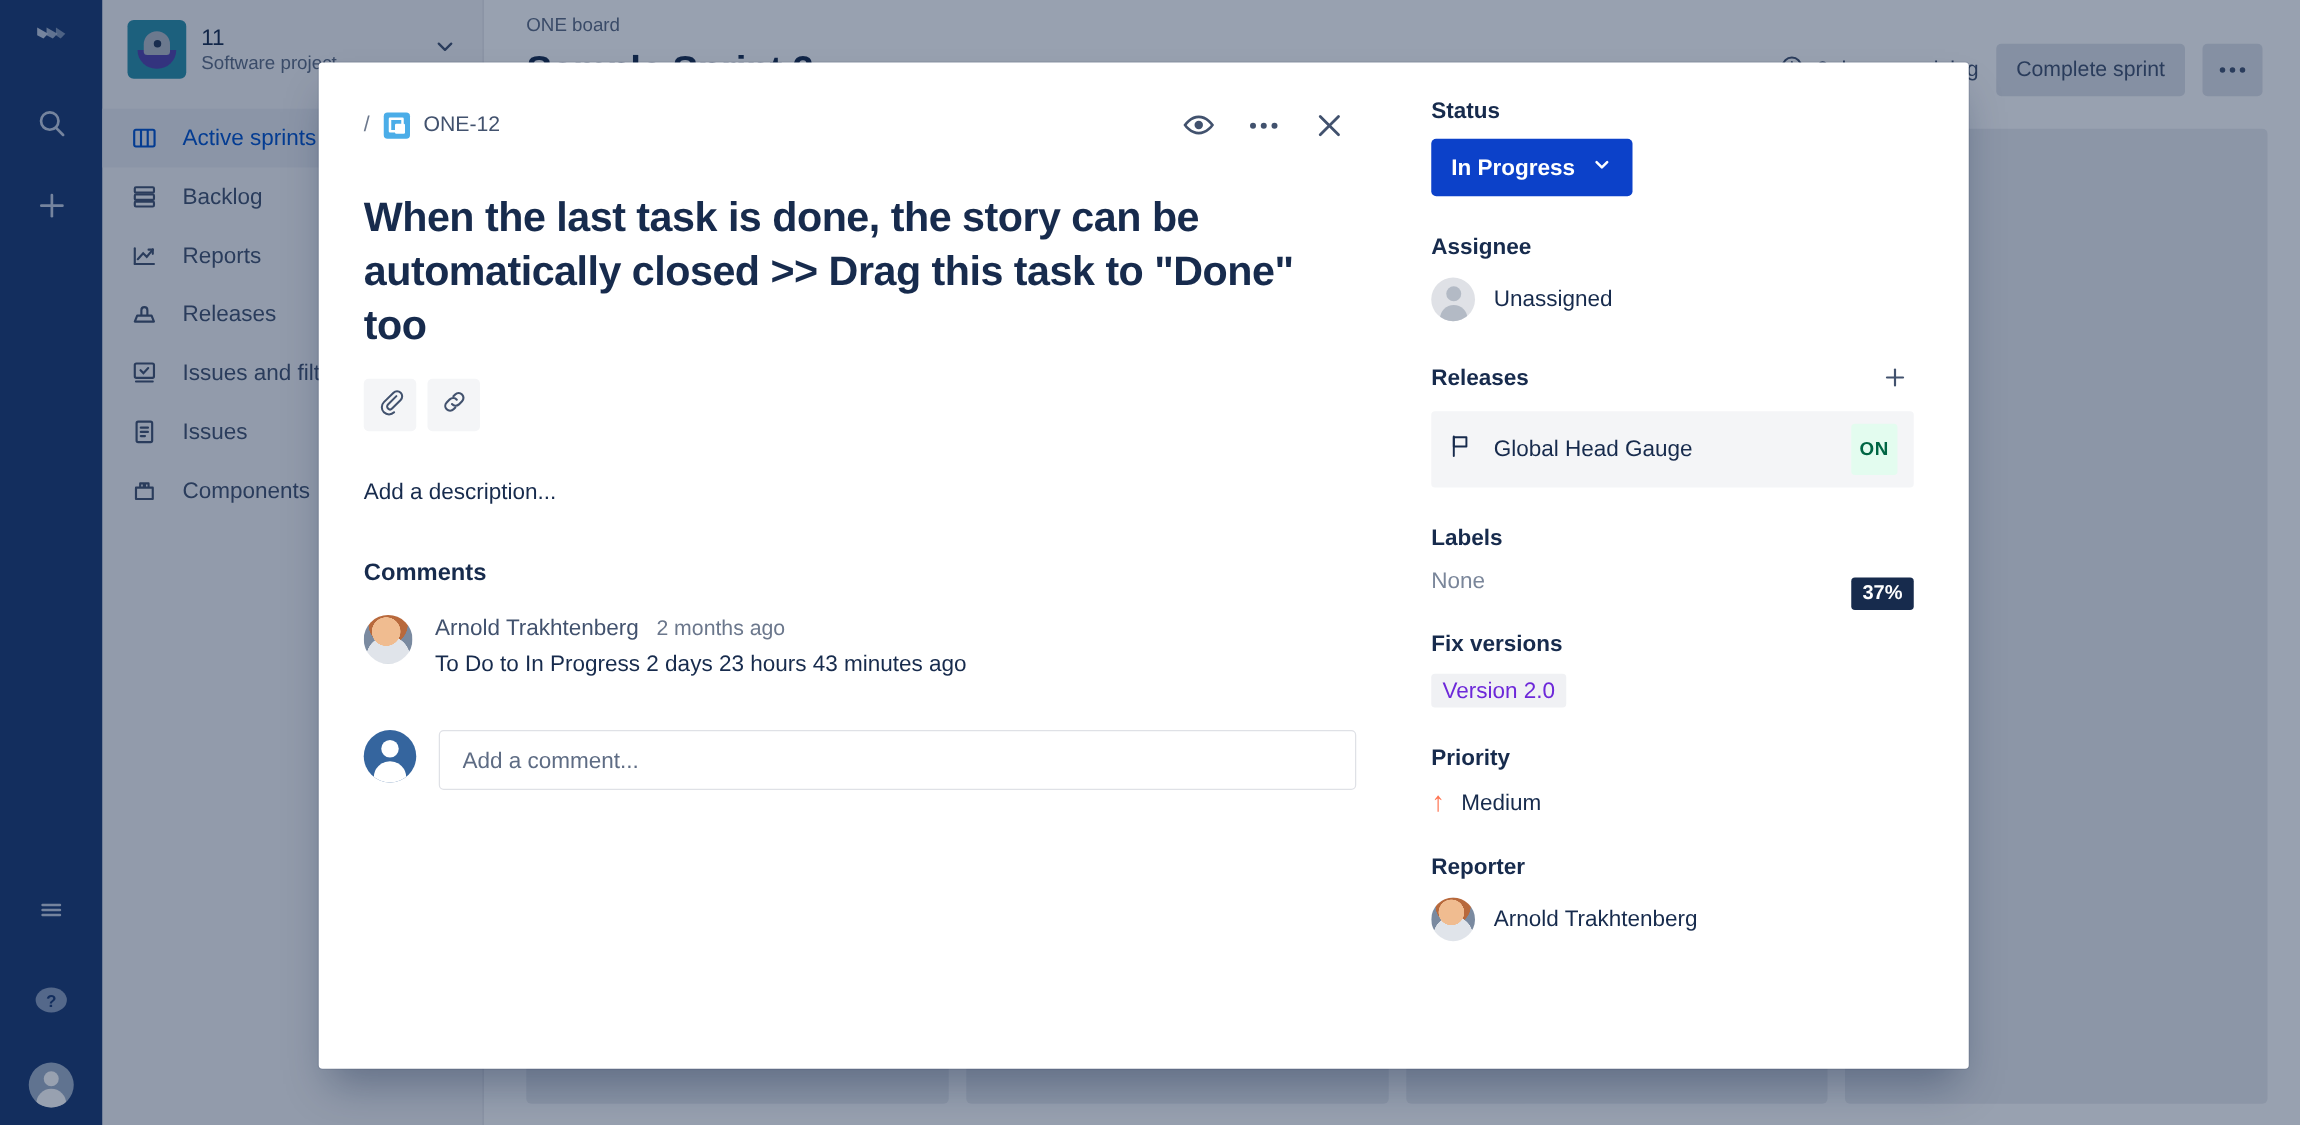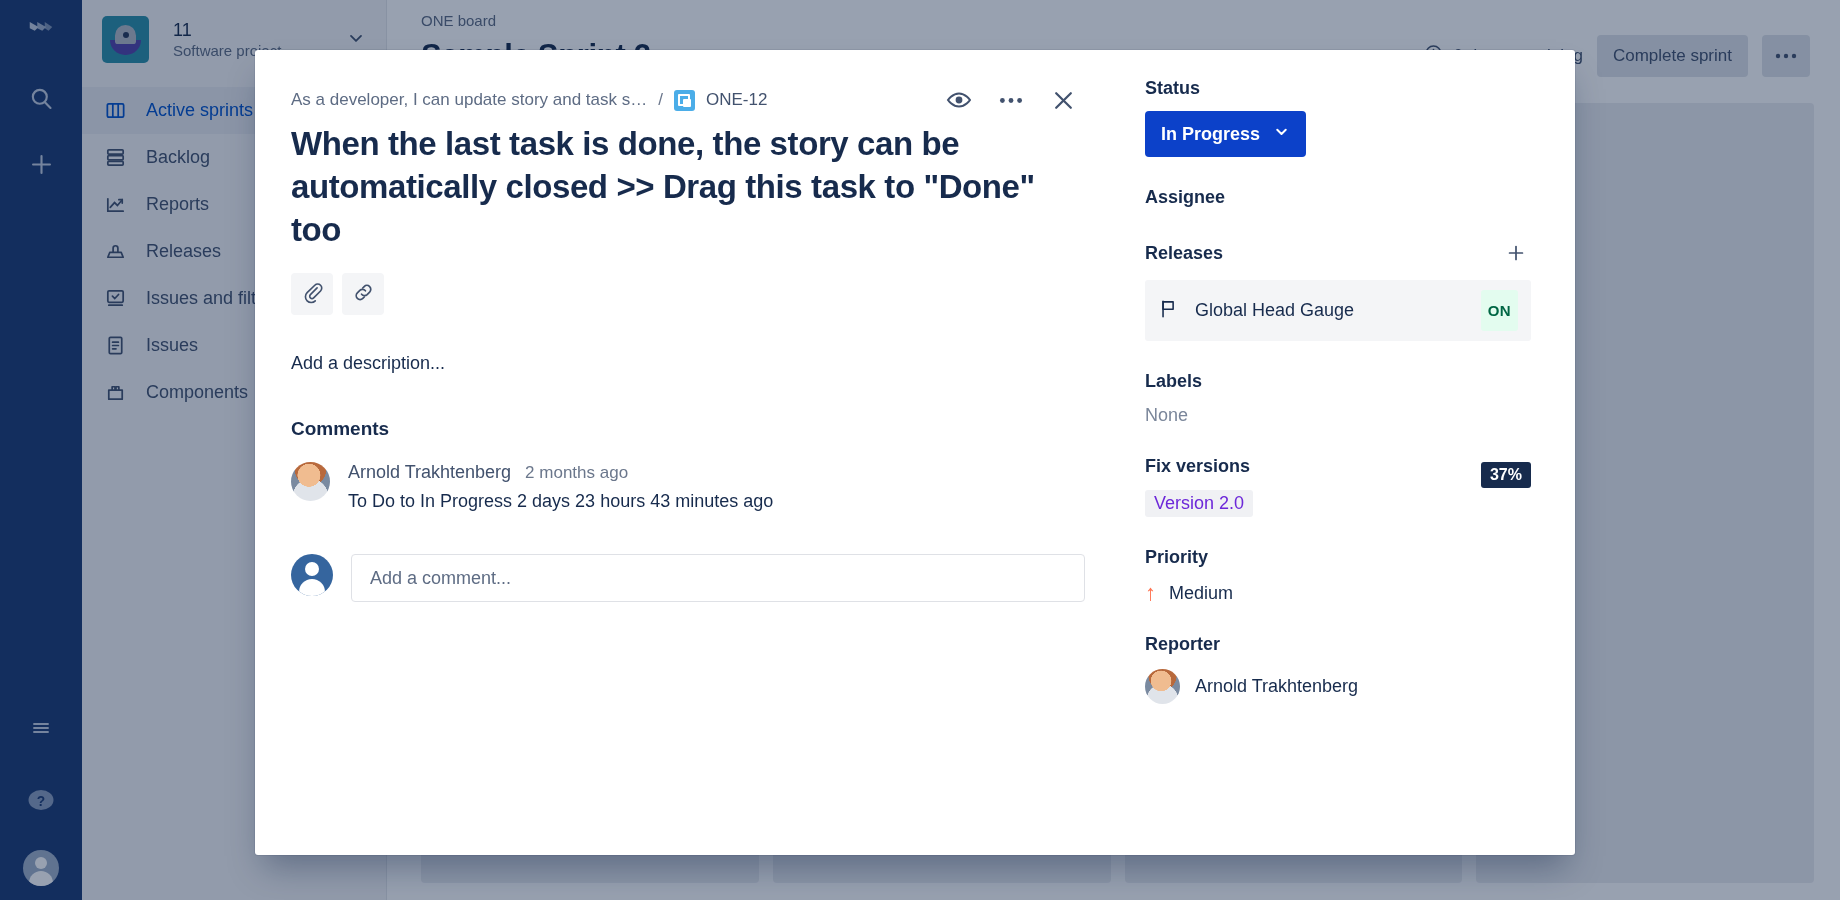--- a/index.html
+++ b/index.html
@@ -58,21 +58,21 @@
     background: #5243aa; border-radius: 0 0 16px 16px;
   }
   .proj-avatar .dome {
     position: absolute; left: 13px; top: 9px; width: 21px; height: 19px;
     background: #b3bac5; border-radius: 11px 11px 3px 3px;
   }
   .proj-avatar .dot {
     position: absolute; left: 21px; top: 16px; width: 6px; height: 6px;
     border-radius: 50%; background: #253858;
   }
-  .proj-meta { flex: 1; min-width: 0; margin-left: 12px; }
+  .proj-meta { flex: 1; min-width: 0; }
   .proj-name { font-size: 18px; color: #172b4d; line-height: 22px; }
   .proj-type { font-size: 15px; color: #5e6c84; line-height: 20px; }
   .proj-chevron { color: #42526e; padding-right: 6px; }
 
   .nav { margin-top: 14px; }
   .nav-item {
     display: flex; align-items: center; gap: 18px;
     height: 47px; padding: 0 14px 0 20px;
     font-size: 18px; color: #42526e;
   }
@@ -150,21 +150,21 @@
     display: flex; align-items: center; gap: 13px; font-size: 18px; color: #42526e;
     padding: 6px 10px; border-radius: 4px;
   }
   .icon-btn {
     width: 44px; height: 44px; border-radius: 4px; display: flex; align-items: center; justify-content: center;
     color: #42526e;
   }
 
   .issue-title {
     font-size: 33px; line-height: 43px; font-weight: bold; color: #172b4d;
-    letter-spacing: -0.4px; max-width: 800px;
+    letter-spacing: -0.4px; margin-top: 30px; max-width: 800px;
   }
   .title-actions { display: flex; gap: 9px; margin-top: 22px; }
   .sq-btn {
     width: 42px; height: 42px; border-radius: 4px; background: #f4f5f7;
     display: flex; align-items: center; justify-content: center; color: #42526e;
   }
   .desc-placeholder { margin-top: 38px; font-size: 18px; color: #172b4d; }
 
   .comments-h { margin-top: 44px; font-size: 19px; font-weight: bold; color: #172b4d; }
   .comment { display: flex; gap: 18px; margin-top: 22px; }
@@ -477,21 +477,20 @@
   </div>
 
   <div class="overlay"></div>
 
   <div class="modal">
     <div class="modal-inner">
 
       <div class="m-left">
         <div class="m-topbar">
           <div class="bc">
-            <span>As a developer, I can update story and task s…</span>
             <span class="bc-sep">/</span>
             <span class="subtask-icon"></span>
             <span class="bc-key">ONE-12</span>
           </div>
           <div class="m-tools">
             <div class="icon-btn">
               <svg width="28" height="28" viewBox="0 0 24 24" fill="none" stroke="#42526e" stroke-width="1.8">
                 <path d="M2.6 12s3.6-5.6 9.4-5.6S21.4 12 21.4 12s-3.6 5.6-9.4 5.6S2.6 12 2.6 12z"></path>
                 <circle cx="12" cy="12" r="2.9" fill="#42526e" stroke="none"></circle>
               </svg>
@@ -559,20 +558,24 @@
           <span>In Progress</span>
           <span>
             <svg width="17" height="17" viewBox="0 0 24 24" fill="none" stroke="#fff" stroke-width="2.8" stroke-linecap="round" stroke-linejoin="round">
                 <polyline points="6 9.5 12 15.5 18 9.5"></polyline>
               </svg>
           </span>
         </button>
 
         <div class="blk">
           <div class="f-label">Assignee</div>
+          <div class="assignee">
+            <span class="unassigned-av"></span>
+            <span class="f-value">Unassigned</span>
+          </div>
         </div>
 
         <div class="blk">
           <div class="f-row">
             <span class="f-label">Releases</span>
             <span class="plus-btn">
               <svg width="22" height="22" viewBox="0 0 24 24" fill="none" stroke="#42526e" stroke-width="1.9" stroke-linecap="round">
                 <line x1="12" y1="5" x2="12" y2="19"></line>
                   <line x1="5" y1="12" x2="19" y2="12"></line>
               </svg>

